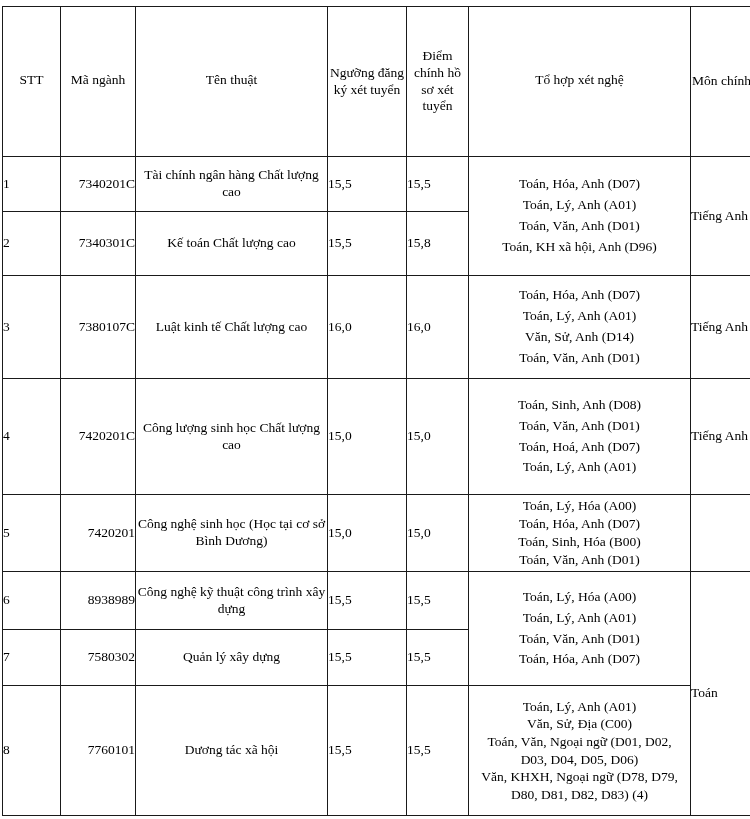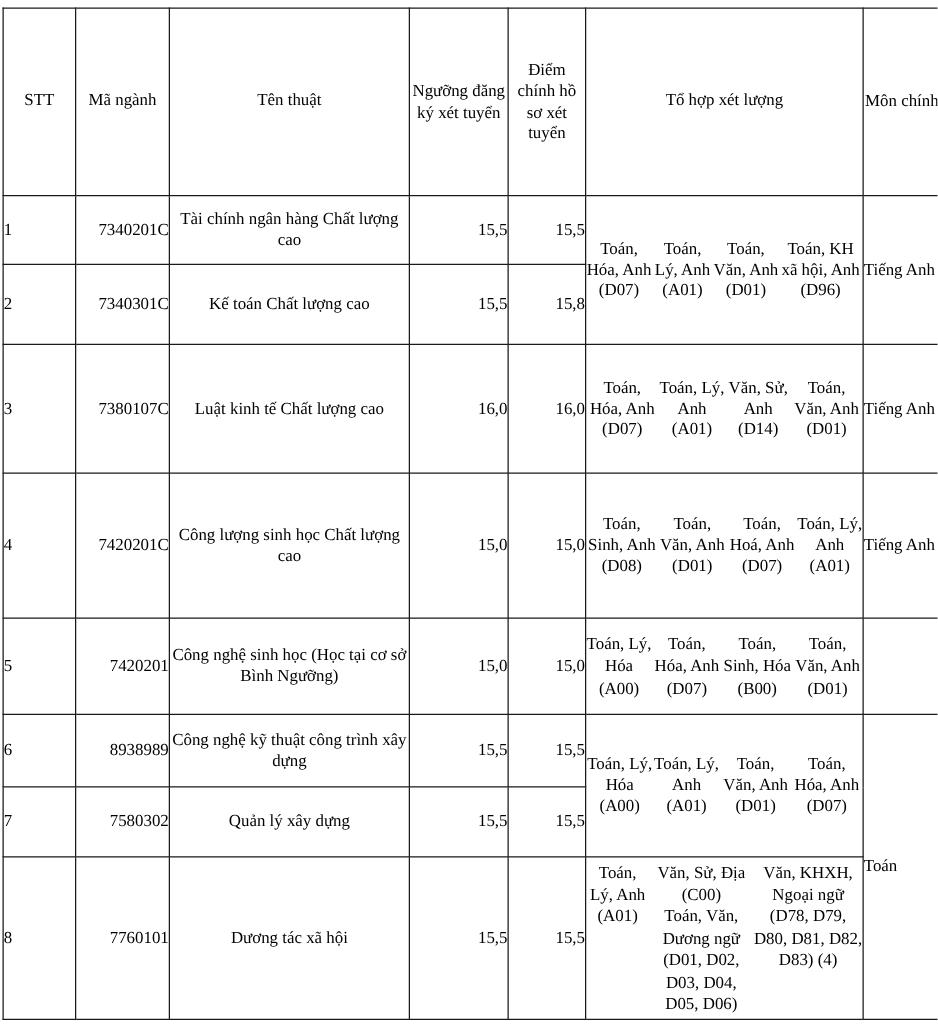--- a/index.html
+++ b/index.html
@@ -78,42 +78,42 @@
     text-align: right;
     vertical-align: middle;
   }
   td.cell-name {
     text-align: center;
     padding-left: 4px;
     padding-right: 2px;
     vertical-align: middle;
   }
   td.cell-score {
-    text-align: right;
+    text-align: left;
     padding-left: 3px;
     vertical-align: middle;
   }
   td.cell-combo {
     text-align: center;
     vertical-align: middle;
     padding: 4px 2px;
   }
   td.cell-main {
     text-align: left;
     padding-left: 4px;
     vertical-align: middle;
   }
 
   
   td.v-top { vertical-align: top; padding-top: 8px; }
 
   
   .combo-list {
     display: flex;
-    flex-direction: row;
+    flex-direction: column;
     justify-content: space-around;
     height: 100%;
     box-sizing: border-box;
   }
   .combo-list.tight {
     justify-content: center;
   }
   .combo-line {
     display: block;
     text-align: center;
@@ -152,21 +152,21 @@
       <col class="c-main">
     </colgroup>
 
     <thead>
       <tr>
         <th class="h-stt">STT</th>
         <th class="h-code">Mã ngành</th>
         <th class="h-name">Tên thuật</th>
         <th class="h-thresh">Ngưỡng đăng ký xét tuyển</th>
         <th class="h-receive">Điểm chính hồ sơ xét tuyển</th>
-        <th class="h-combo">Tổ hợp xét lượng</th>
+        <th class="h-combo">Tổ hợp xét nghệ</th>
         <th class="h-main">Môn chính</th>
       </tr>
     </thead>
 
     <tbody>
 
       <tr style="height:55px;">
         <td class="cell-stt v-top">1</td>
         <td class="cell-code">7340201C</td>
         <td class="cell-name">Tài chính ngân hàng Chất lượng cao</td>
@@ -221,21 +221,21 @@
             <span class="combo-line">Toán, Hoá, Anh (D07)</span>
             <span class="combo-line">Toán, Lý, Anh (A01)</span>
           </div>
         </td>
         <td class="cell-main">Tiếng Anh</td>
       </tr>
 
       <tr style="height:77px;">
         <td class="cell-stt">5</td>
         <td class="cell-code">7420201</td>
-        <td class="cell-name">Công nghệ sinh học (Học tại cơ sở Bình Ngưỡng)</td>
+        <td class="cell-name">Công nghệ sinh học (Học tại cơ sở Bình Dương)</td>
         <td class="cell-score">15,0</td>
         <td class="cell-score">15,0</td>
         <td class="cell-combo">
           <div class="combo-list tight">
             <span class="combo-line">Toán, Lý, Hóa (A00)</span>
             <span class="combo-line">Toán, Hóa, Anh (D07)</span>
             <span class="combo-line">Toán, Sinh, Hóa (B00)</span>
             <span class="combo-line">Toán, Văn, Anh (D01)</span>
           </div>
         </td>
@@ -273,21 +273,21 @@
         <td class="cell-name">Dương tác xã hội</td>
         <td class="cell-score">15,5</td>
         <td class="cell-score">15,5</td>
         <td class="cell-combo">
           <div class="combo-list grouped">
             <span class="combo-group">
               <span class="combo-line">Toán, Lý, Anh (A01)</span>
             </span>
             <span class="combo-group">
               <span class="combo-line">Văn, Sử, Địa (C00)</span>
-              <span class="combo-line">Toán, Văn, Dương ngữ (D01, D02,
+              <span class="combo-line">Toán, Văn, Ngoại ngữ (D01, D02,
 D03, D04, D05, D06)</span>
             </span>
             <span class="combo-group">
               <span class="combo-line">Văn, KHXH, Ngoại ngữ (D78, D79,
 D80, D81, D82, D83) (4)</span>
             </span>
           </div>
         </td>
       </tr>
 

